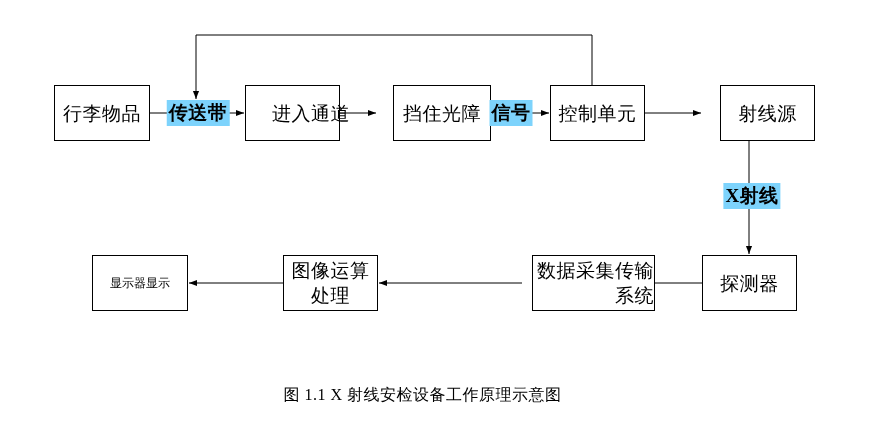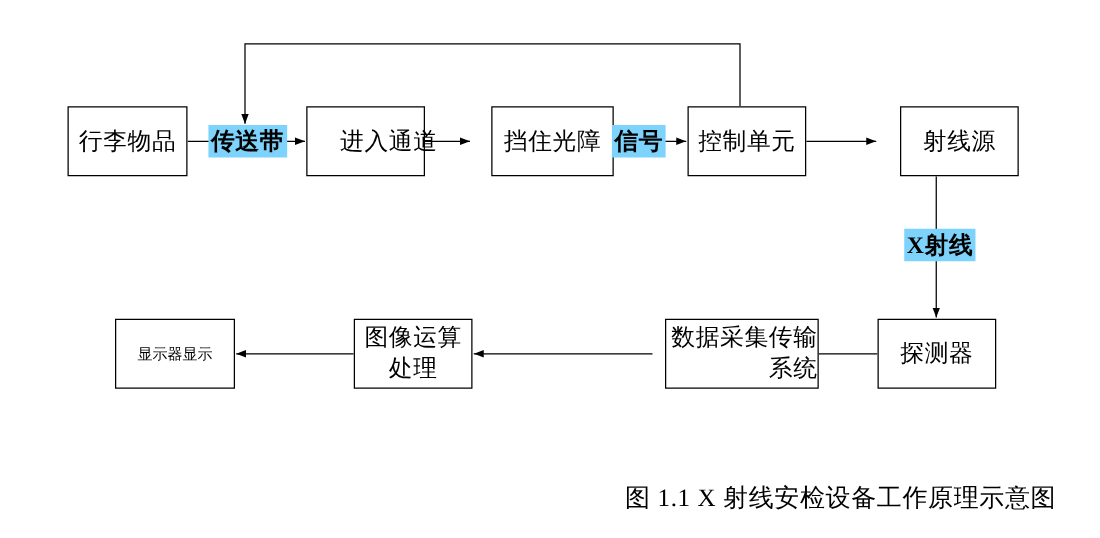--- a/index.html
+++ b/index.html
@@ -64,22 +64,22 @@
   }
   .el-conveyor { left: 198px; top: 113px; }
   .el-signal   { left: 511px; top: 113px; }
   .el-xray     { left: 752px; top: 196px; }
 
   .caption {
     position: absolute;
     left: 0;
     top: 385px;
     width: 845px;
-    text-align: right;
-    font-size: 20px;
+    text-align: center;
+    font-size: 16px;
     font-family: "Liberation Serif", serif;
     letter-spacing: 0.5px;
   }
 </style>
 </head>
 <body>
 
 <div class="canvas">
 
   <svg class="connectors" viewBox="0 0 880 430" xmlns="http://www.w3.org/2000/svg">

